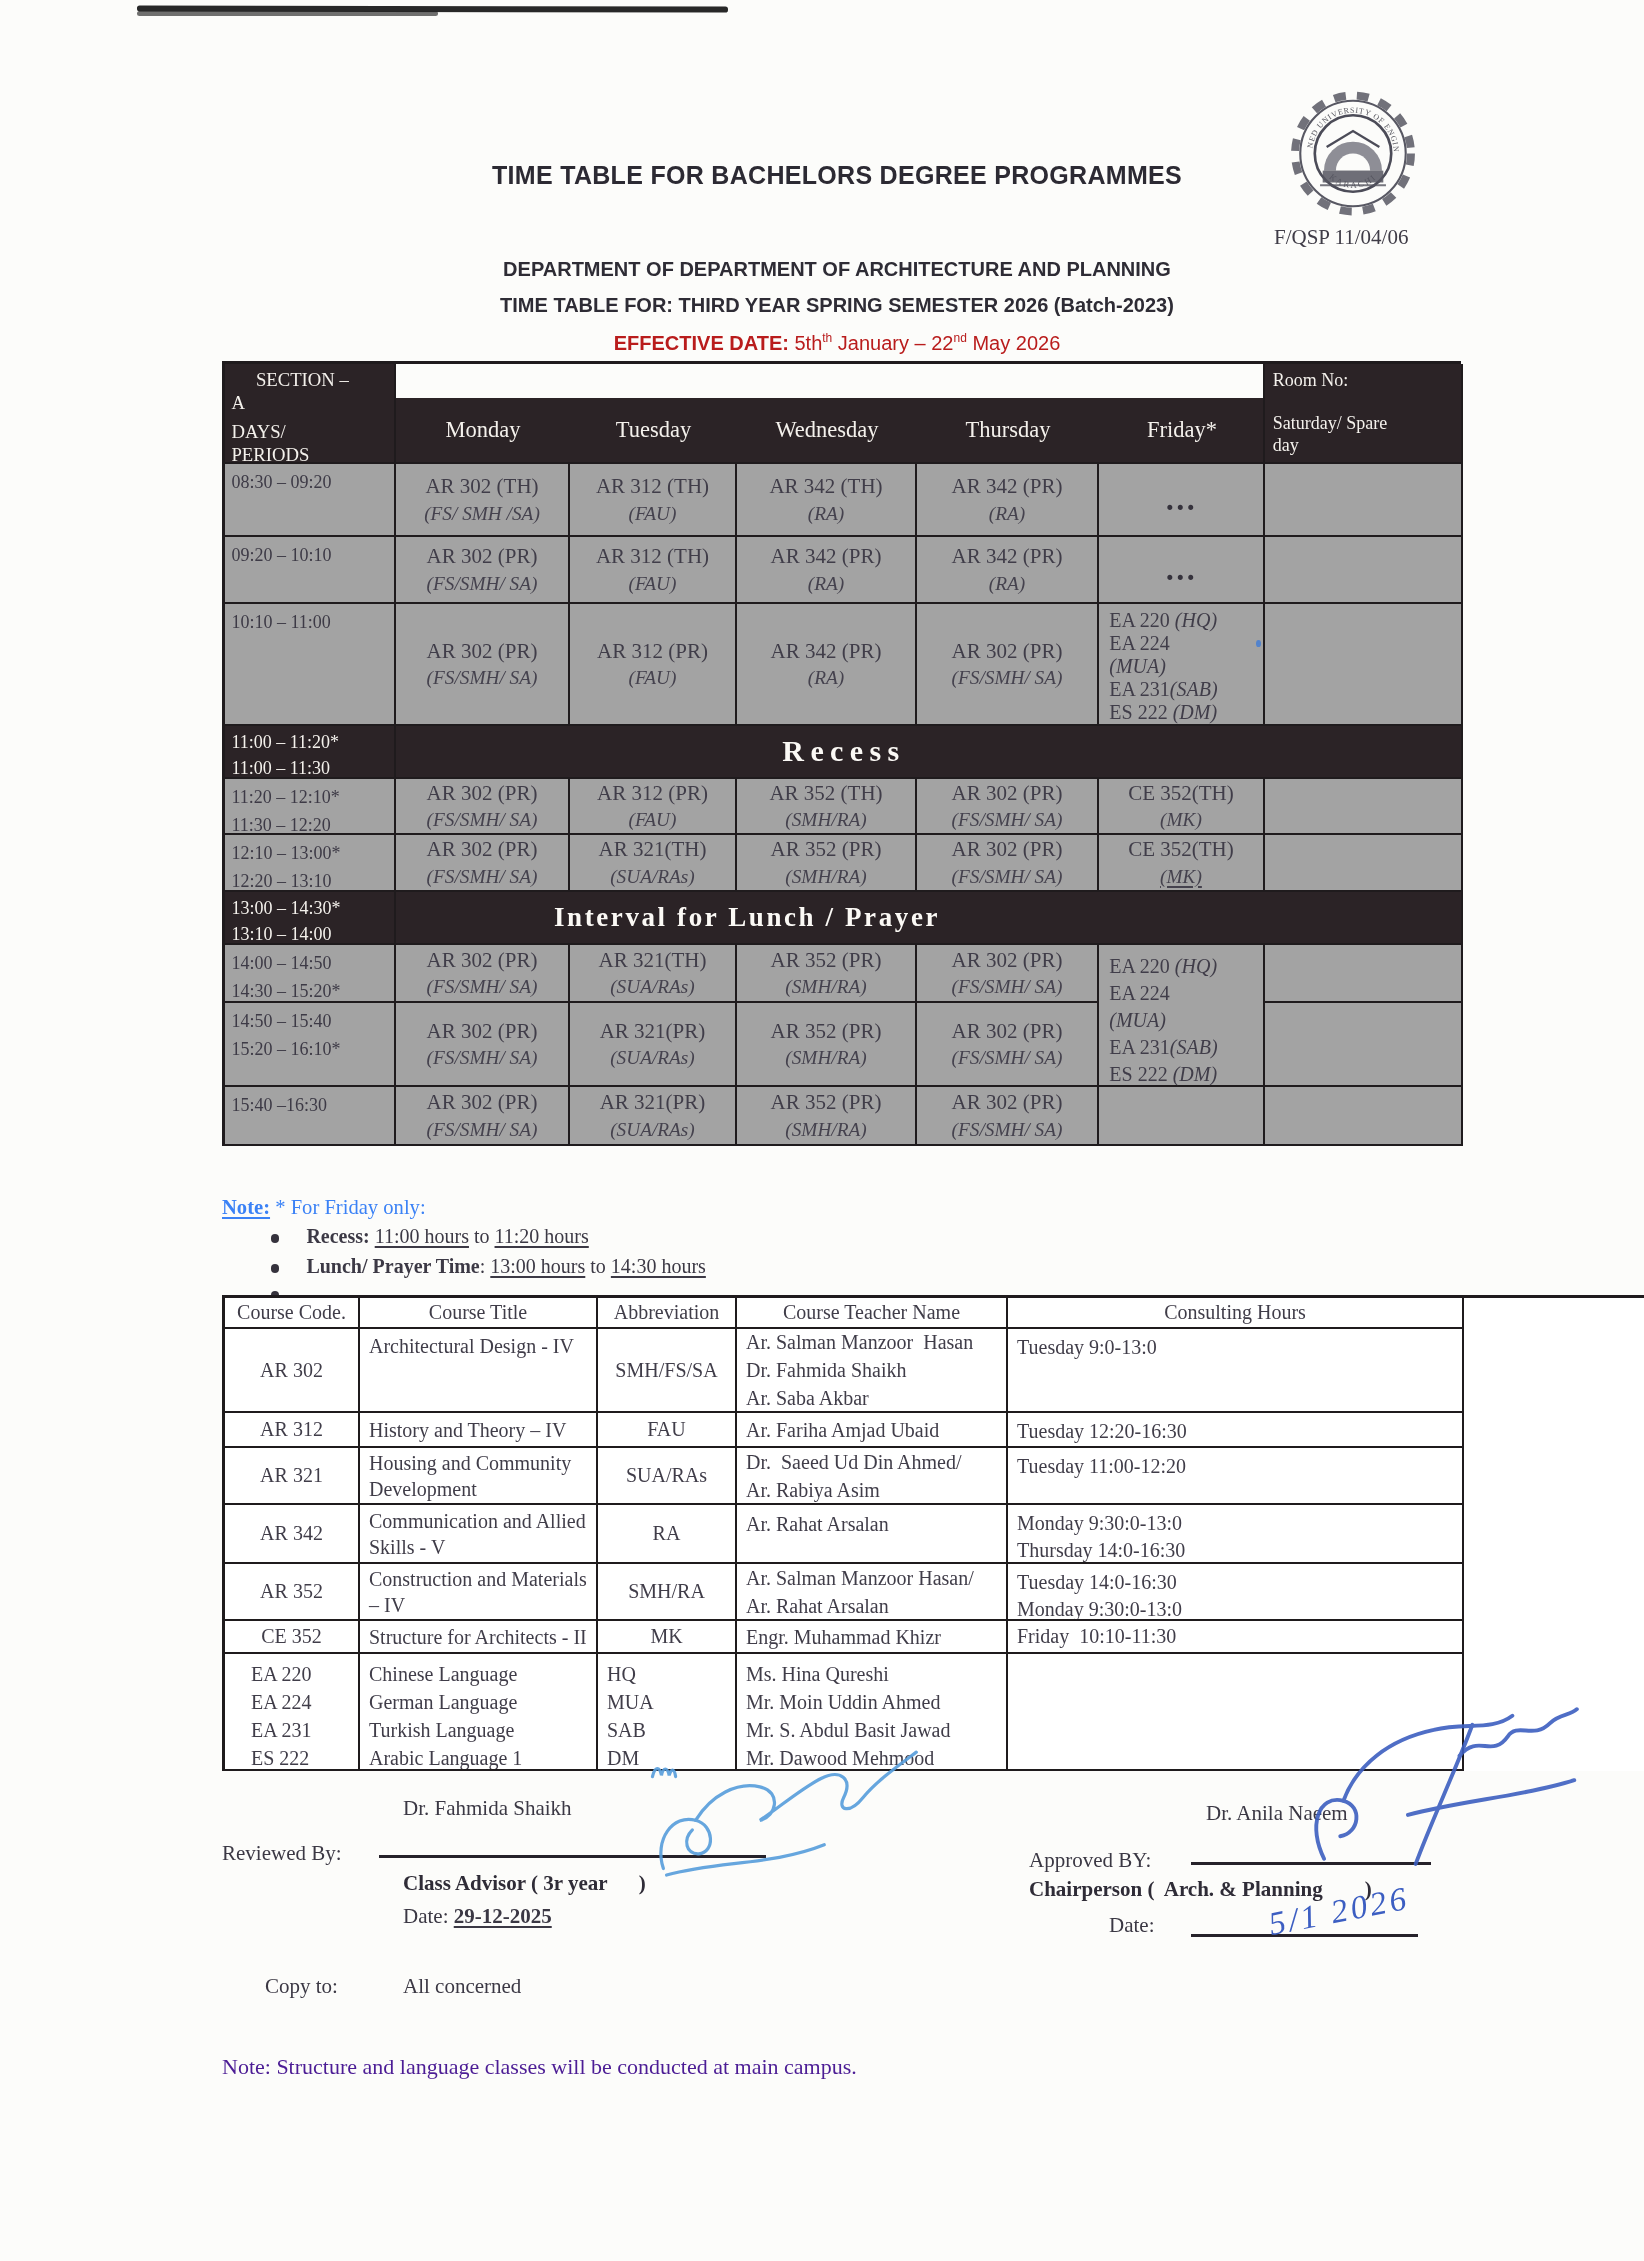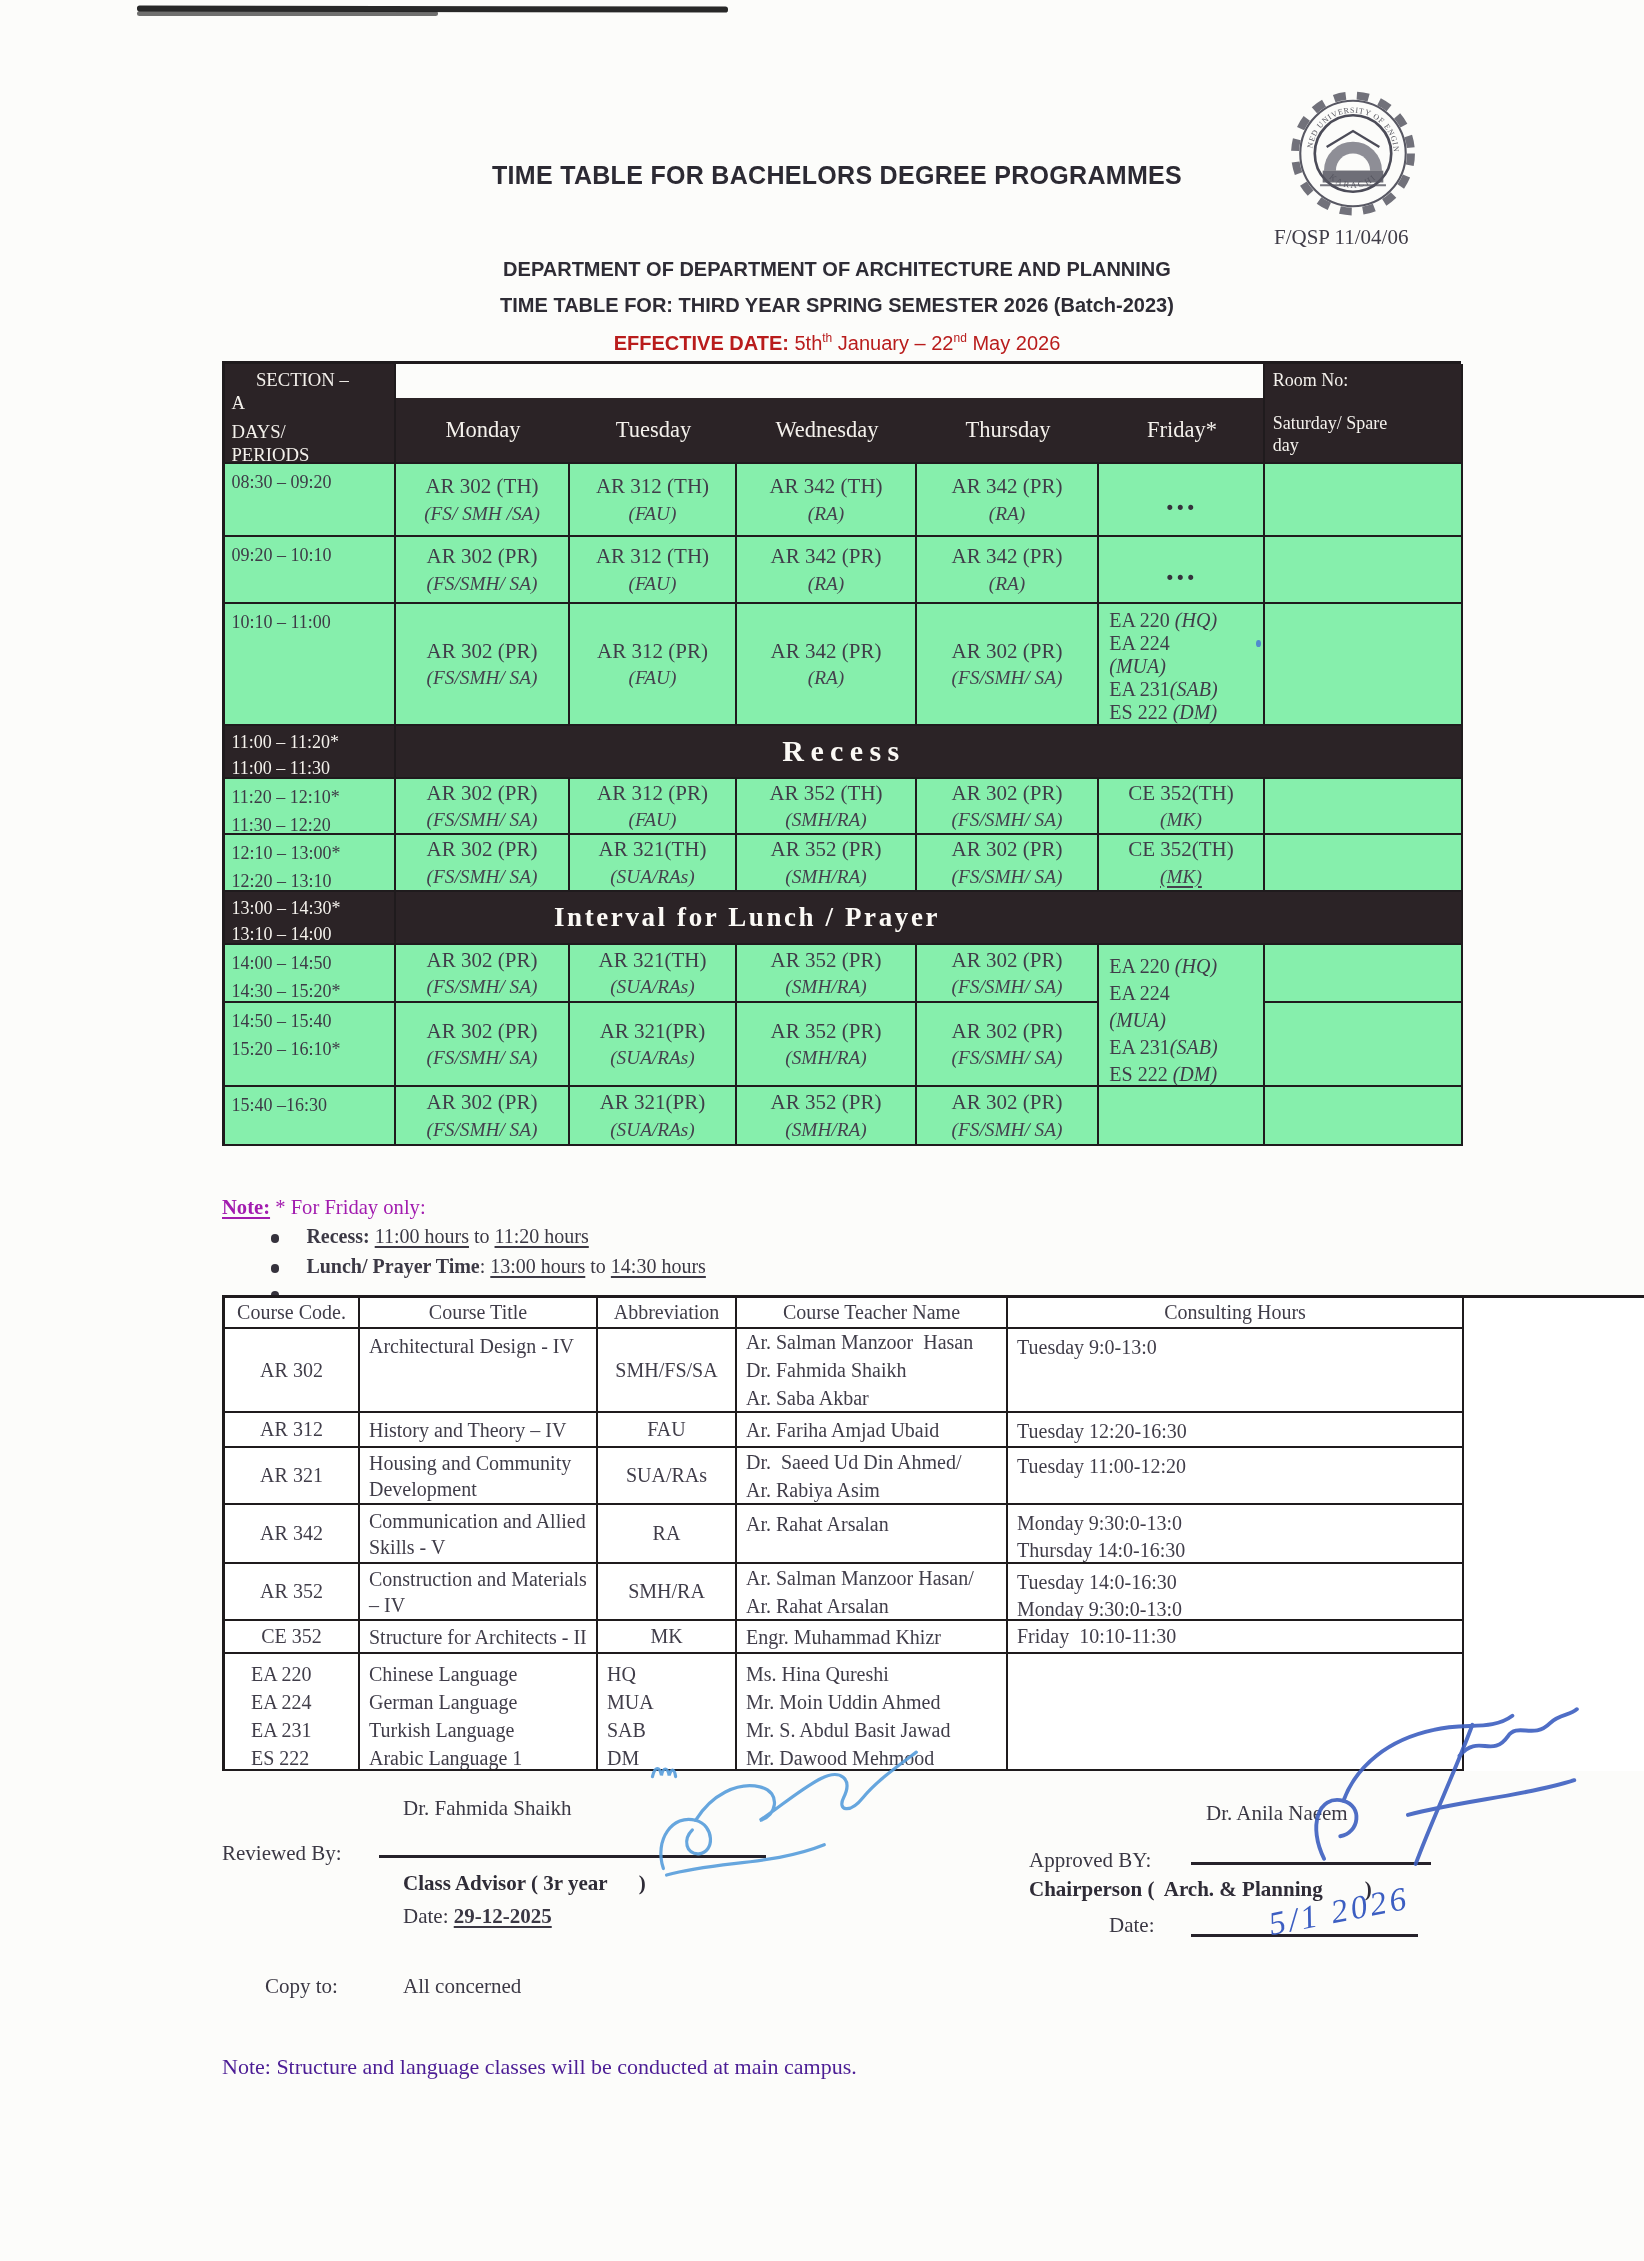--- a/index.html
+++ b/index.html
@@ -24,21 +24,21 @@
   .eff{left:222px;top:331px;width:1230px;text-align:center;font-size:20px;color:#b91c1c;}
   .eff sup{font-size:60%;}
 
   
   .logo{left:1287px;top:81px;}
 
   
   .tt{left:222px;top:361px;width:1239px;display:grid;
       grid-template-columns:171px 174px 167px 180px 182px 166px 198px;
       grid-template-rows:100px 73px 67px 122px 53px 56px 57px 53px 58px 84px 59px;
-      border-top:3.2px solid #1f1b1d;border-left:3.2px solid #1f1b1d;background:#86efac;
+      border-top:3.2px solid #1f1b1d;border-left:3.2px solid #1f1b1d;background:#a3a3a3;
       box-sizing:border-box;}
   .tt > div{border-right:2.6px solid #1f1b1d;border-bottom:2.6px solid #1f1b1d;box-sizing:border-box;position:relative;}
   .dark{background:#2b2326;color:#f4f1ec;}
   .corner{font-size:18.7px;line-height:23px;padding:3.9px 3.9px 0 6.4px;}
   .cn1{padding-left:24.5px;}
   .cn-gap{height:6.4px;}
   .midhead{display:flex;flex-direction:column;padding:0;}
   .mid-white{height:34px;background:#fcfcfa;}
   .day-band{flex:1;background:#2b2326;color:#f4f1ec;display:grid;
             grid-template-columns:174px 167px 180px 182px 166px;align-items:center;}
@@ -57,21 +57,21 @@
   .l89 .ln{line-height:27px;}
   .rspan2{grid-row:span 2;}
   .cspan6{grid-column:span 6;}
   .bandlabel{position:absolute;top:50%;transform:translate(-50%,-52%);font-weight:bold;color:#fbf9f5;white-space:nowrap;}
   .recess-label{left:448px;font-size:30px;letter-spacing:6.4px;}
   .lunch-label{left:351px;font-size:27px;letter-spacing:2.6px;}
   .darktime{font-size:18px;line-height:26px;padding:2.6px 2.6px 0 6.4px;}
   .bluedot{left:1256px;top:640px;width:5.2px;height:7px;background:#4a7fd0;border-radius:50%;opacity:.9;}
 
   
-  .noteline{left:222px;top:1196px;font-size:20.6px;color:#a21caf;}
+  .noteline{left:222px;top:1196px;font-size:20.6px;color:#3b82f6;}
   .bullet{font-size:20px;color:#3c3945;}
   .bdot{display:inline-block;width:8.4px;height:8.4px;background:#35323c;border-radius:50%;margin-right:27px;vertical-align:middle;}
   .nb1{left:271px;top:1225px;}
   .nb2{left:271px;top:1255px;}
   .nb3{left:271px;top:1282px;}
 
   
   .ct{left:222px;top:1295px;width:1458px;display:grid;
       grid-template-columns:135px 238px 139px 271px 456px;
       grid-template-rows:31px 84px 35px 57px 59px 57px 33px 117px;

